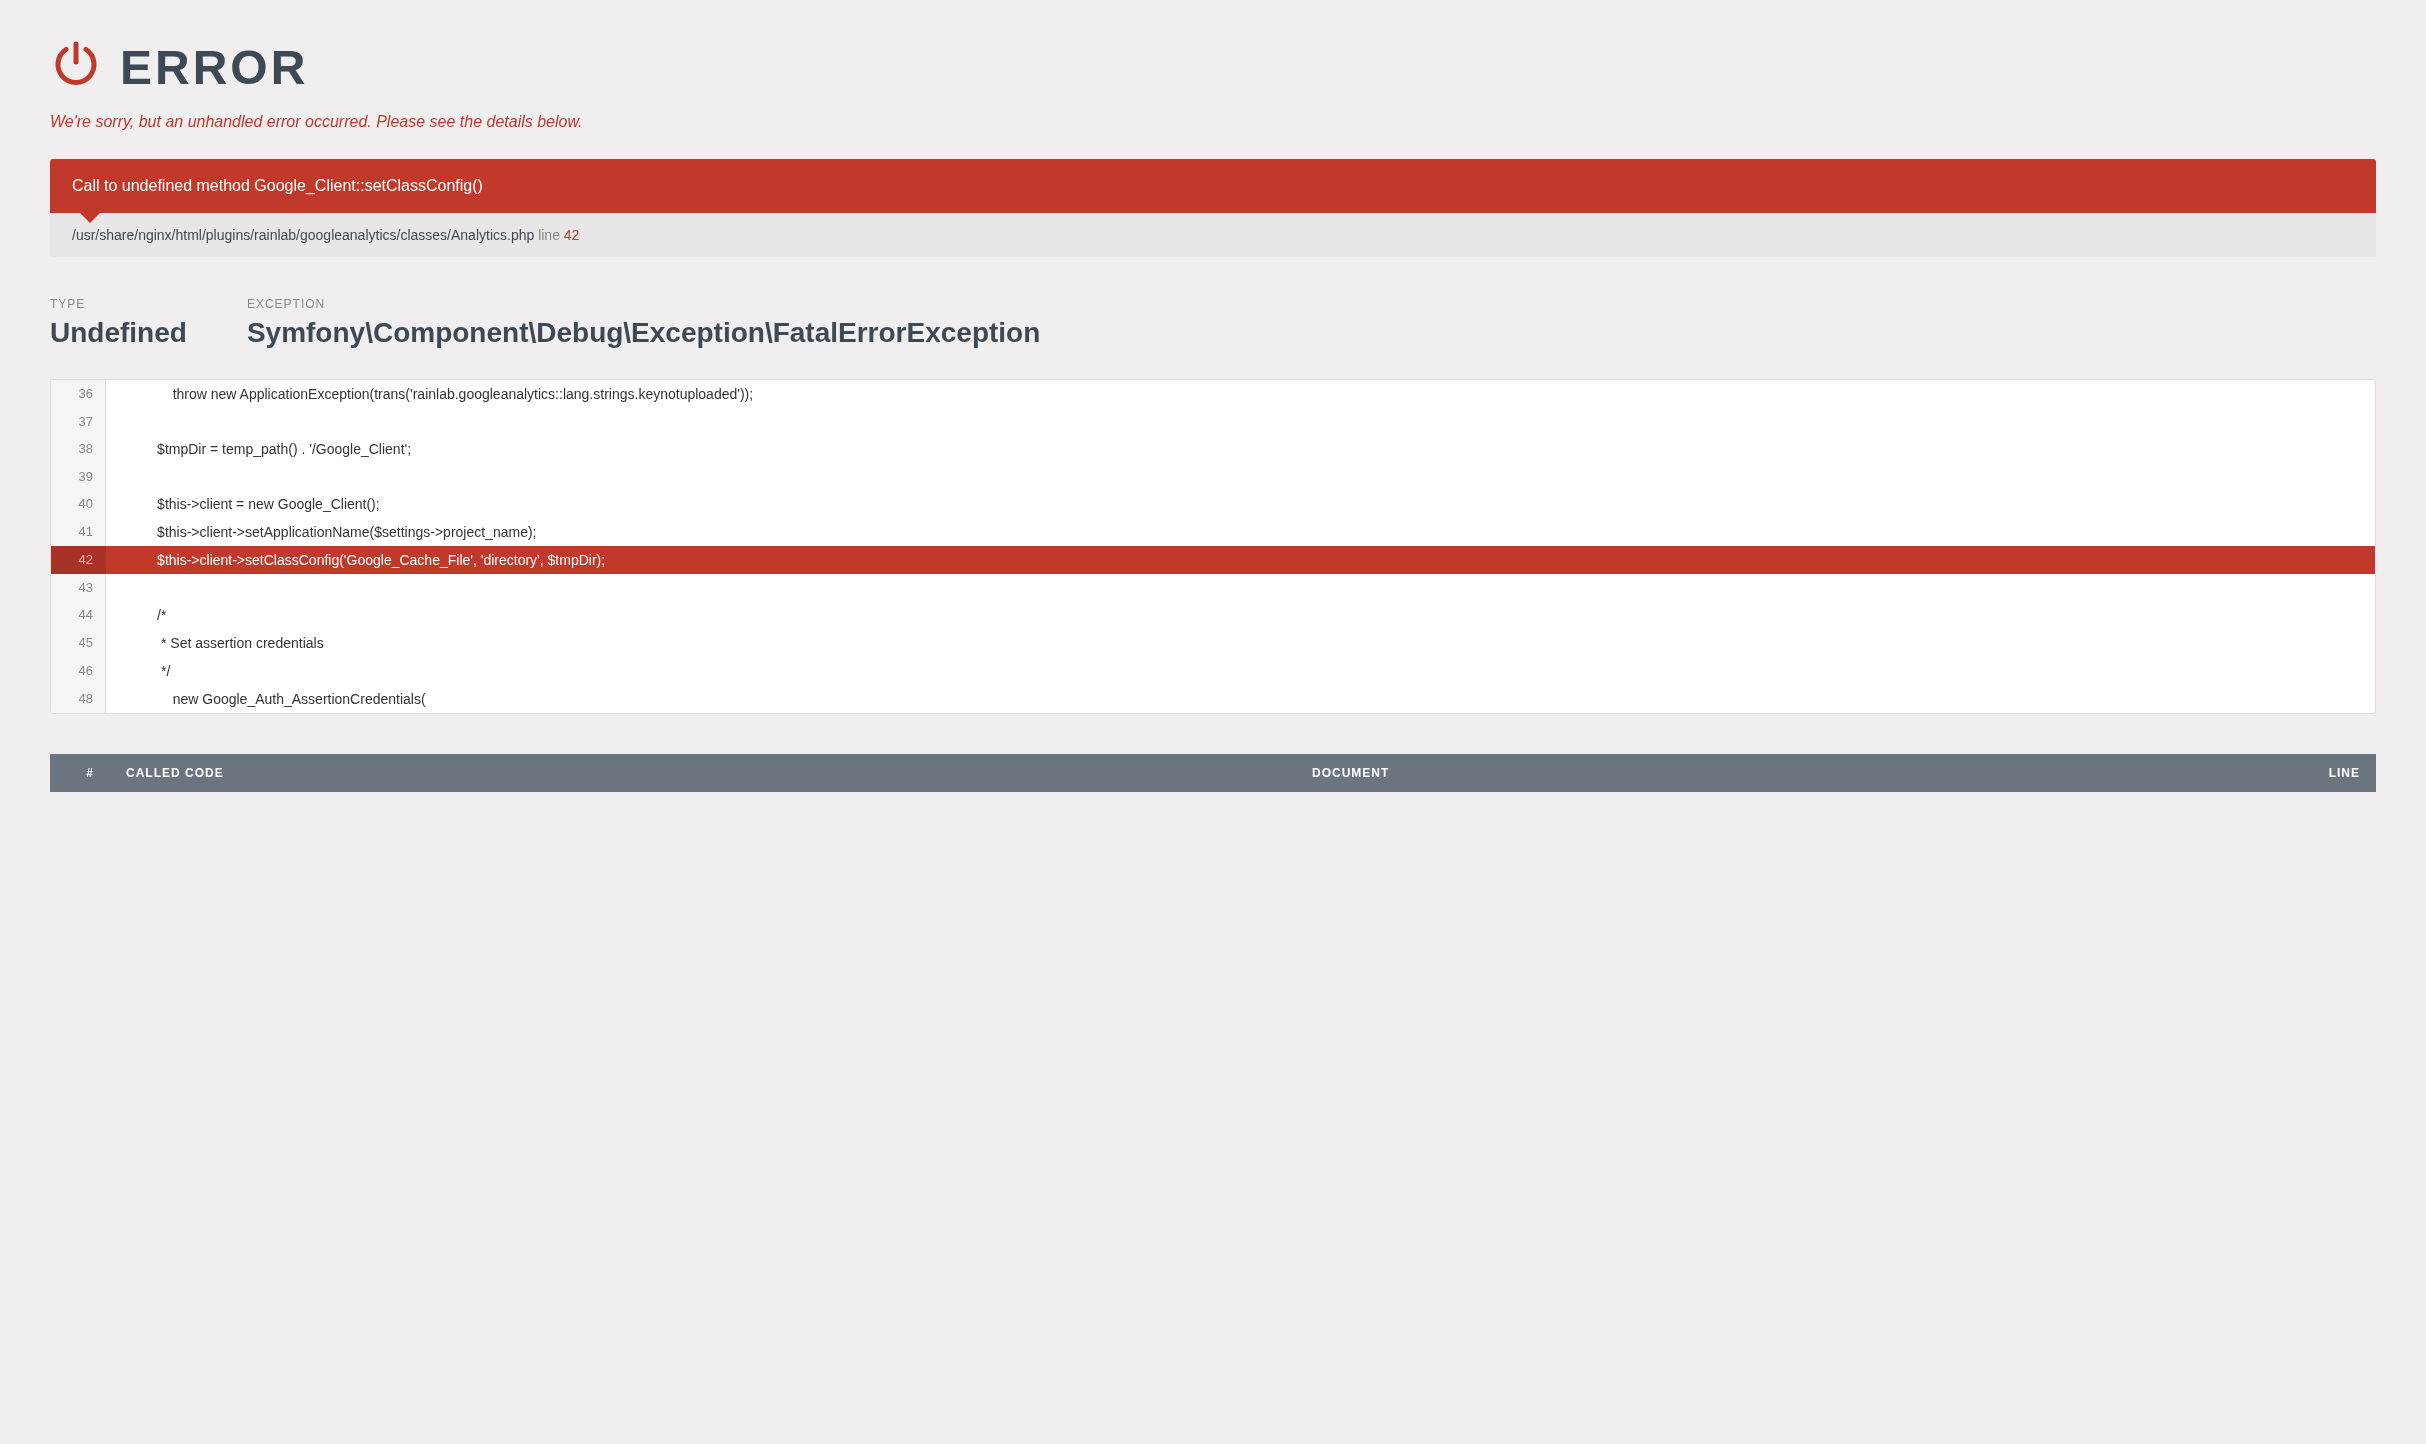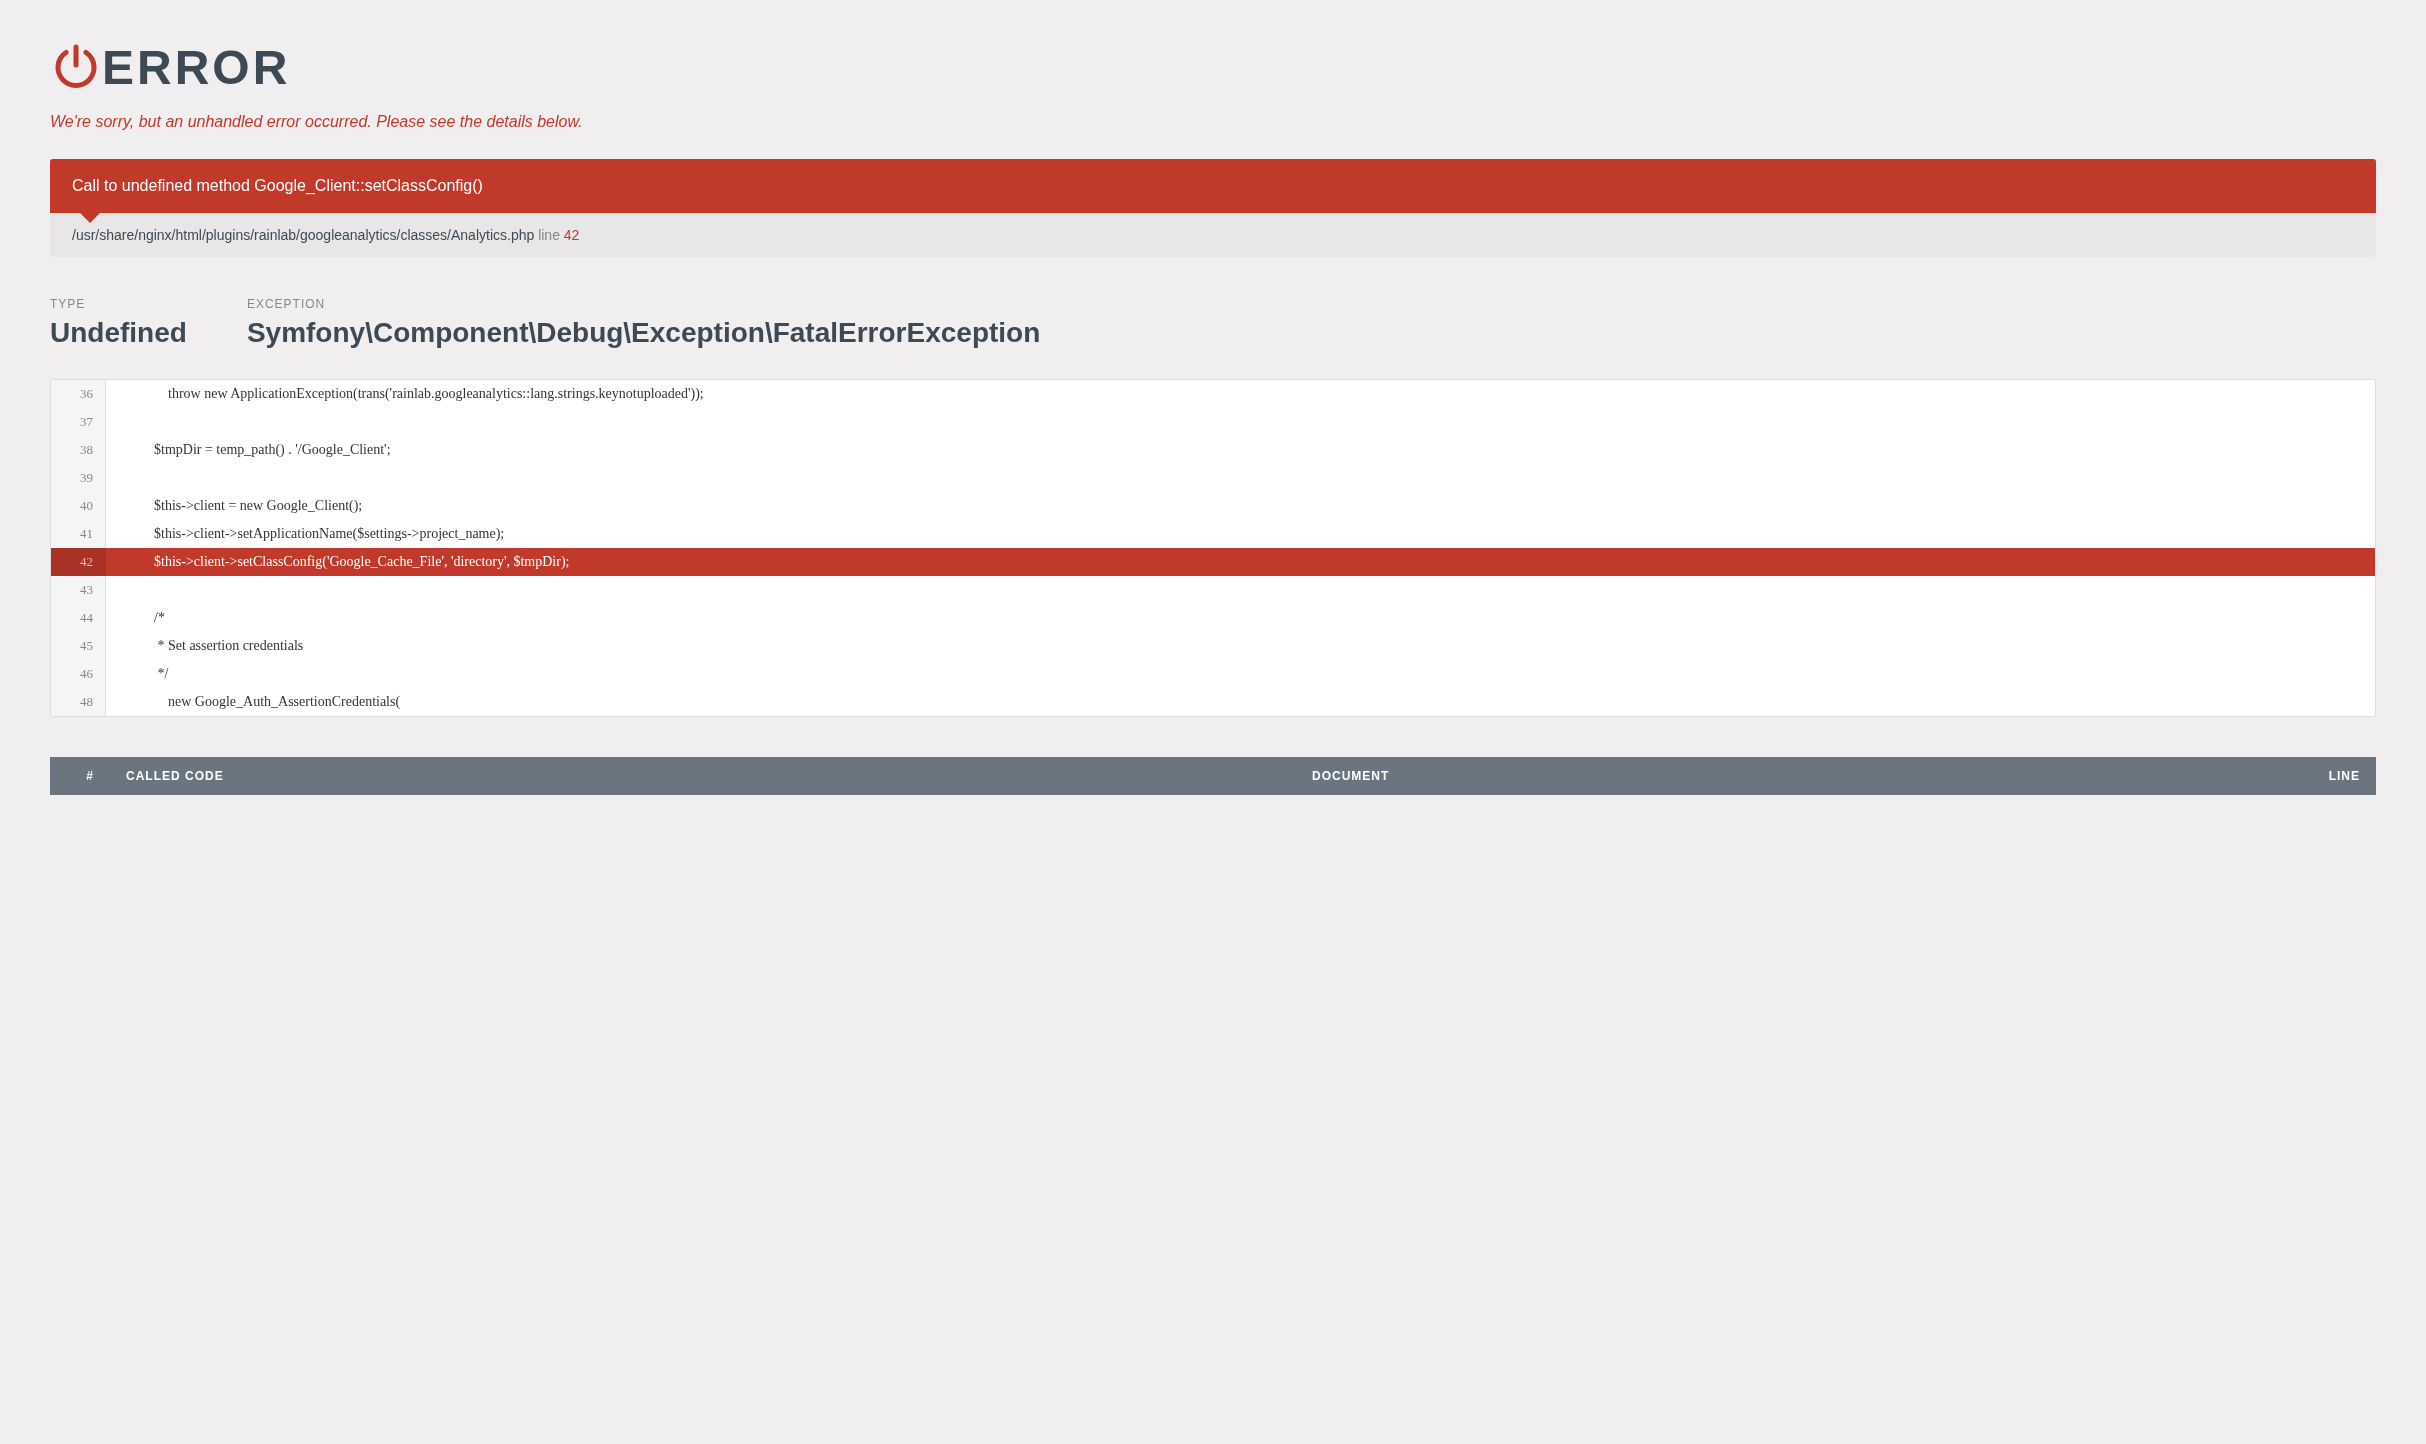--- a/index.html
+++ b/index.html
@@ -6,21 +6,22 @@
     body {
       background: #f0eeee;
       font-family: 'Segoe UI', Arial, sans-serif;
       color: #333;
       min-height: 100vh;
       padding: 40px 50px;
     }
 
     .error-header {
       display: flex;
-      align-items: flex-end;
+      align-items: flex-start;
+      gap: 18px;
       margin-bottom: 18px;
     }
 
     .power-icon {
       width: 52px;
       height: 52px;
     }
 
     .error-title {
       font-size: 48px;
@@ -106,21 +107,21 @@
       font-weight: 700;
       color: #3d4a56;
     }
 
     .code-block {
       background: #fff;
       border: 1px solid #ddd;
       border-radius: 3px;
       overflow: hidden;
       margin-bottom: 40px;
-      font-family: Liberation Serif, serif;
+      font-family: Liberation Sans, sans-serif;
       font-size: 14px;
     }
 
     .code-line {
       display: flex;
       align-items: stretch;
     }
 
     .code-line.highlighted {
       background: #c0392b;

